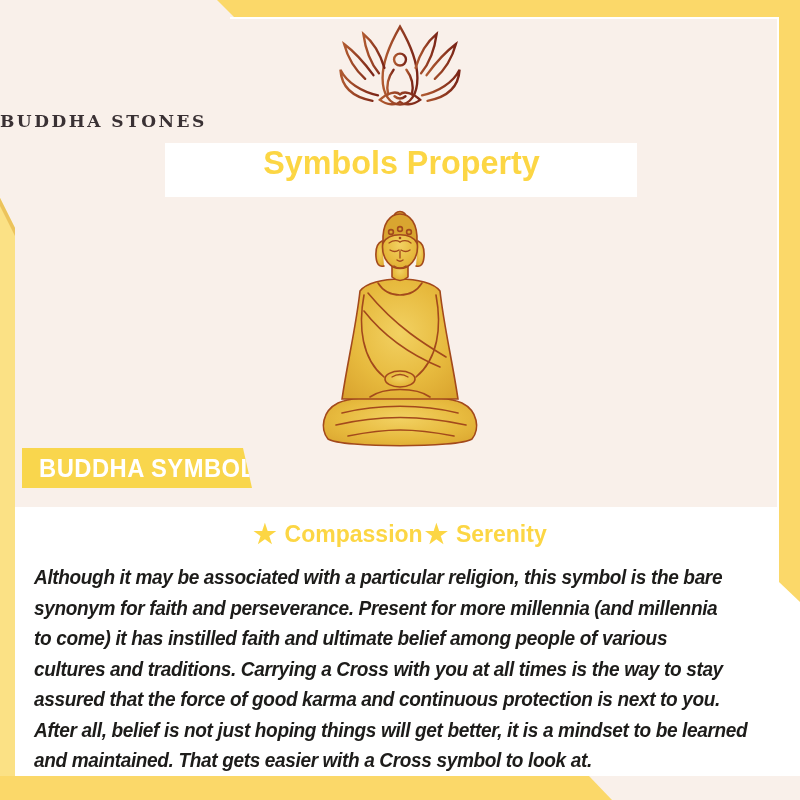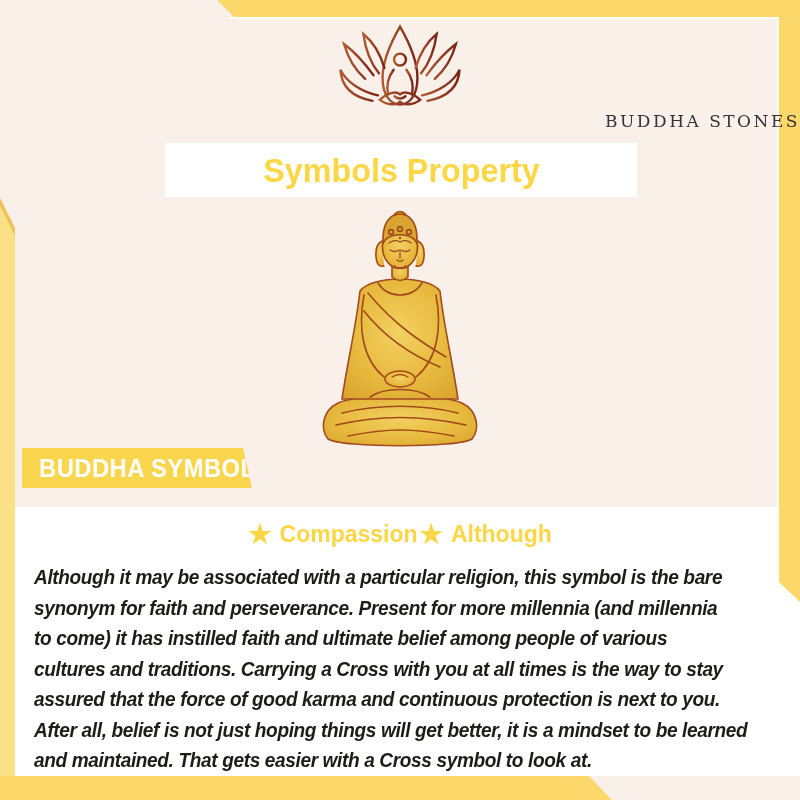--- a/index.html
+++ b/index.html
@@ -24,26 +24,26 @@
     clip-path:polygon(0 0,15px 30px,15px 579px,0 579px);}
   .left-ribbon-shade{position:absolute;left:0;top:198px;width:15px;height:42px;background:#ecc35c;
     clip-path:polygon(0 0,15px 30px,15px 38px,0 8px);}
   .bottom-strip{position:absolute;left:0;top:776px;width:800px;height:24px;background:var(--cream);}
   .bottom-ribbon{position:absolute;left:0;top:0;width:616px;height:24px;background:var(--band);
     clip-path:polygon(0 0,589px 0,612px 24px,0 24px);}
   .gap-line-h{position:absolute;left:230px;top:17px;width:549px;height:2px;background:var(--white);}
   .gap-line-v{position:absolute;left:777px;top:17px;width:2px;height:563px;background:var(--white);}
   
   .logo-wrap{position:absolute;left:330px;top:22px;width:140px;height:88px;}
-  .brand-name{position:absolute;left:0;top:111px;width:800px;text-align:right;
-    font-family:"DejaVu Serif",serif;font-size:17px;font-weight:400;letter-spacing:2.5px;
+  .brand-name{position:absolute;left:0;top:111px;width:800px;text-align:left;
+    font-family:"DejaVu Serif",serif;font-size:17px;font-weight:700;letter-spacing:2.5px;
     color:var(--brand);}
   
   .title-band{position:absolute;left:165px;top:143px;width:472px;height:54px;background:var(--white);
-    display:flex;align-items:center;justify-content:center;}
+    display:flex;justify-content:center;}
   .page-title{font-size:34px;font-weight:800;color:var(--headline);letter-spacing:0;
     transform:scaleX(.95);white-space:nowrap;}
   
   .buddha-wrap{position:absolute;left:308px;top:207px;width:184px;height:246px;}
   
   .label-ribbon{position:absolute;left:22px;top:448px;width:230px;height:40px;background:var(--banner);
     clip-path:polygon(0 0,221px 0,230px 40px,0 40px);
     display:flex;align-items:center;}
   .label-text{color:#ffffff;font-size:25px;font-weight:600;padding-left:18px;
     transform:scaleX(.95);transform-origin:left;white-space:nowrap;letter-spacing:.5px;}
@@ -162,21 +162,21 @@
         <path d="M40,229 C80,221 104,221 146,229"></path>
       </g>
     </svg>
   </div>
 
   <div class="label-ribbon">
     <div class="label-text">BUDDHA SYMBOL</div>
   </div>
 
   <div class="props-line">
-    <span class="star">★</span><span>Compassion</span><span class="star mid">★</span><span>Although</span>
+    <span class="star">★</span><span>Compassion</span><span class="star mid">★</span><span>Serenity</span>
   </div>
 
   <div class="paragraph">
     <div class="line">Although it may be associated with a particular religion, this symbol is the bare</div>
     <div class="line">synonym for faith and perseverance. Present for more millennia (and millennia</div>
     <div class="line">to come) it has instilled faith and ultimate belief among people of various</div>
     <div class="line">cultures and traditions. Carrying a Cross with you at all times is the way to stay</div>
     <div class="line">assured that the force of good karma and continuous protection is next to you.</div>
     <div class="line">After all, belief is not just hoping things will get better, it is a mindset to be learned</div>
     <div class="line">and maintained. That gets easier with a Cross symbol to look at.</div>

